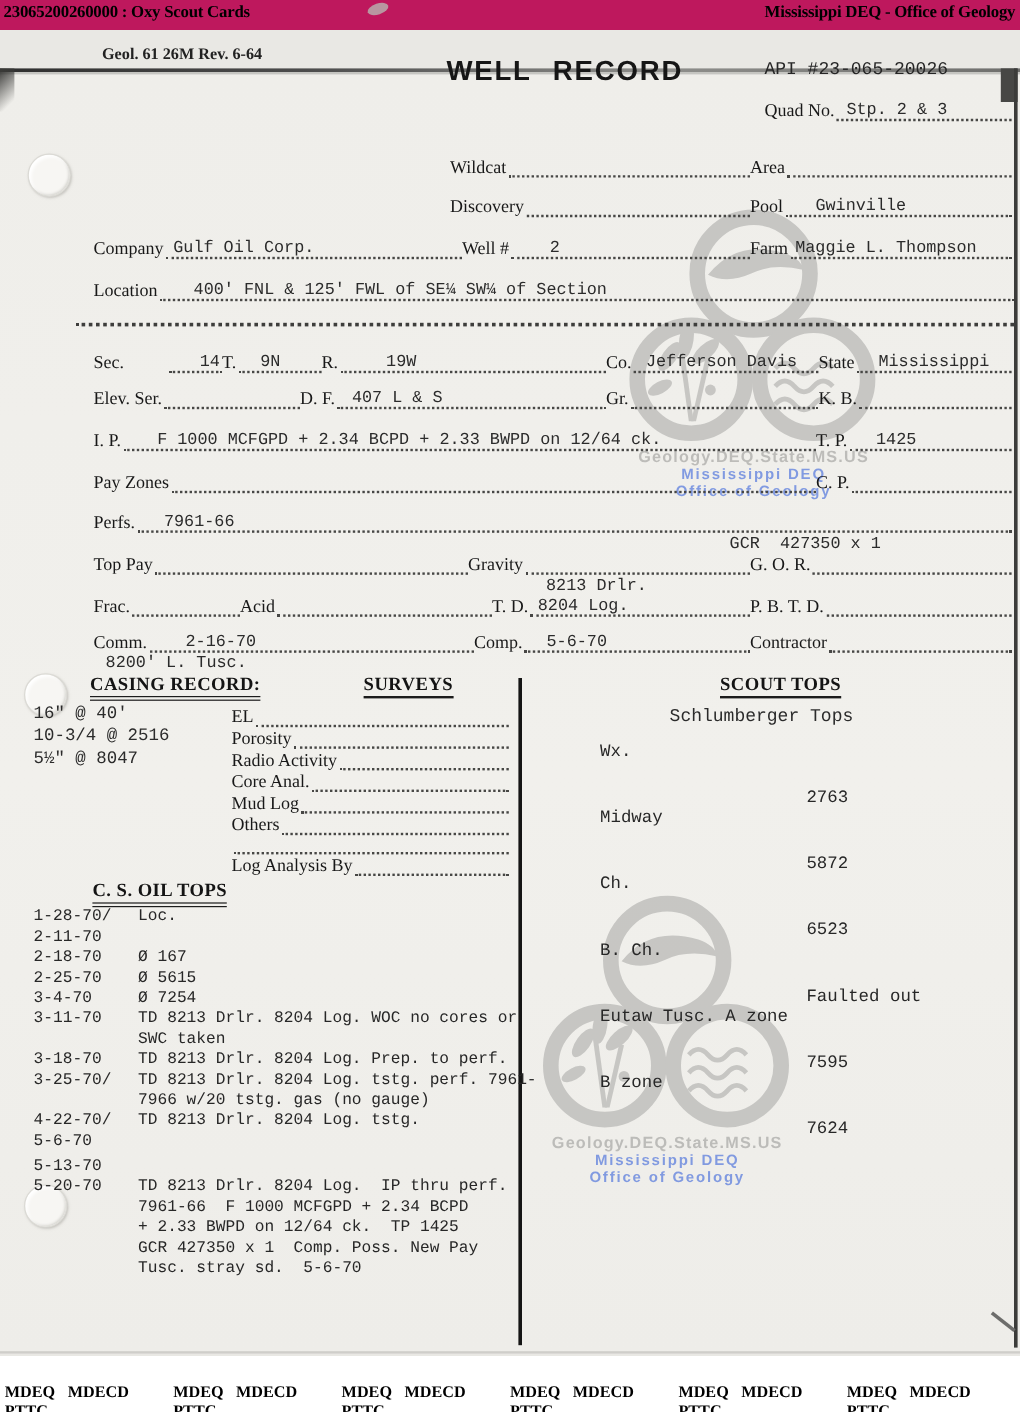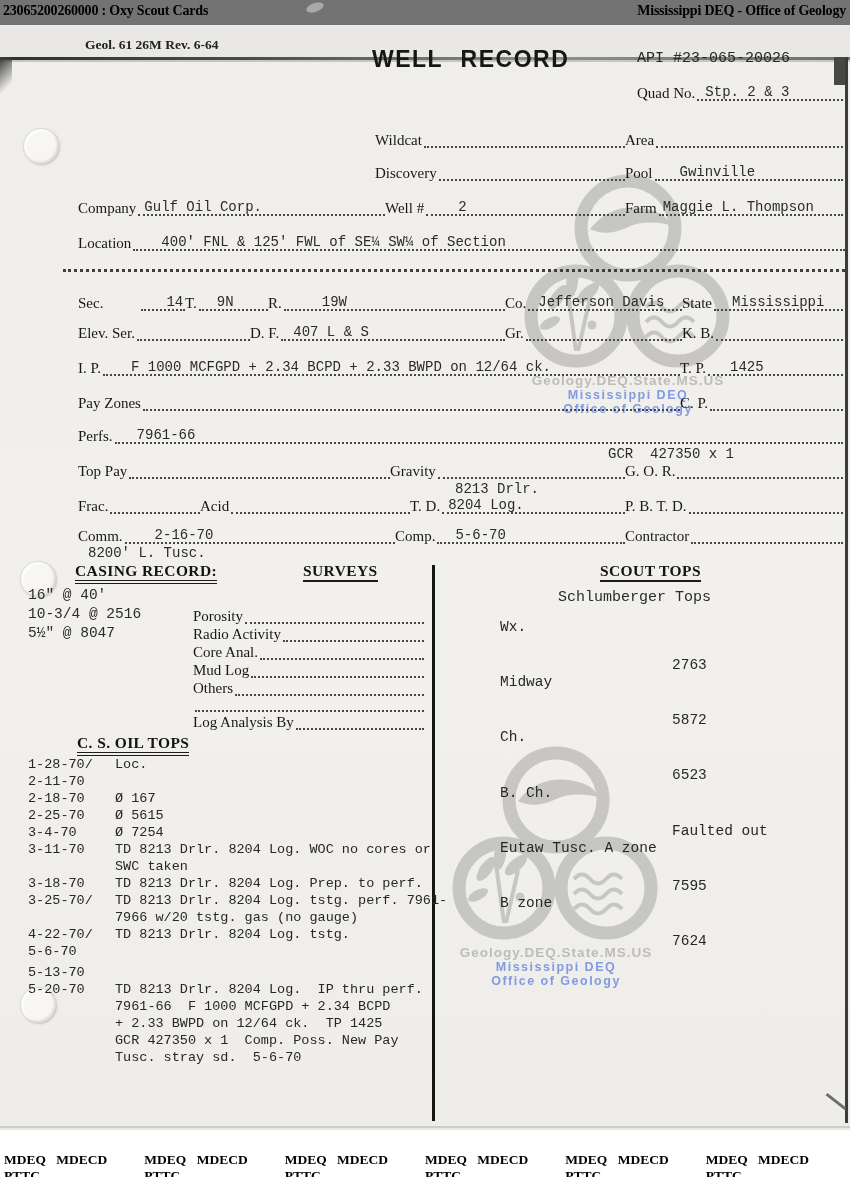--- a/index.html
+++ b/index.html
@@ -1,21 +1,21 @@
 <!DOCTYPE html>
 <html><head>
 <meta charset="utf-8">
 <style>
   html,body{margin:0;padding:0;background:#ffffff;}
   .page{position:relative;width:850px;height:1177px;overflow:hidden;background:#ffffff;
         font-family:"Liberation Serif",serif;color:#1c1c1c;}
   .abs{position:absolute;}
 
   
-  .scan-header{position:absolute;left:0;top:0;width:850px;height:25px;background:#737373;
+  .scan-header{position:absolute;left:0;top:0;width:850px;height:25px;background:#be185d;
     display:flex;justify-content:space-between;align-items:flex-start;padding:3px 4px 16px 3px;box-sizing:border-box;}
   .scan-header span{font-family:"Liberation Serif",serif;font-weight:bold;font-size:14px;letter-spacing:-0.2px;color:#000;}
   .scan-footer{position:absolute;left:0;top:1130px;width:850px;height:47px;background:#fff;}
   .footer-row{position:absolute;left:4px;right:4px;top:22px;display:flex;justify-content:space-between;}
   .footer-row span{font-family:"Liberation Serif",serif;font-weight:bold;font-size:13.5px;word-spacing:7px;color:#000;}
 
   
   .scan-bg{position:absolute;left:0;top:25px;width:850px;height:1105px;background:#e9e8e4;}
   .card-face{position:absolute;left:0;top:60px;width:850px;height:1068px;
     background:linear-gradient(180deg,#efeeea 0%,#f1f0ec 55%,#eeede9 100%);}
@@ -380,20 +380,24 @@
   <div class="abs" style="left:75px;top:562px;">
     <span class="sec-hdr">CASING RECORD:</span>
   </div>
   <div class="casing-lines mono pre">16" @ 40'
 10-3/4 @ 2516
 5½" @ 8047</div>
 
   <div class="abs" style="left:303px;top:562px;">
     <span class="sec-hdr single">SURVEYS</span>
   </div>
+  <div class="frow survey-row" style="top:585px;">
+    <span class="flabel">EL</span>
+    <span class="fline"></span>
+  </div>
   <div class="frow survey-row" style="top:603px;">
     <span class="flabel">Porosity</span>
     <span class="fline"></span>
   </div>
   <div class="frow survey-row" style="top:621px;">
     <span class="flabel">Radio Activity</span>
     <span class="fline"></span>
   </div>
   <div class="frow survey-row" style="top:639px;">
     <span class="flabel">Core Anal.</span>

